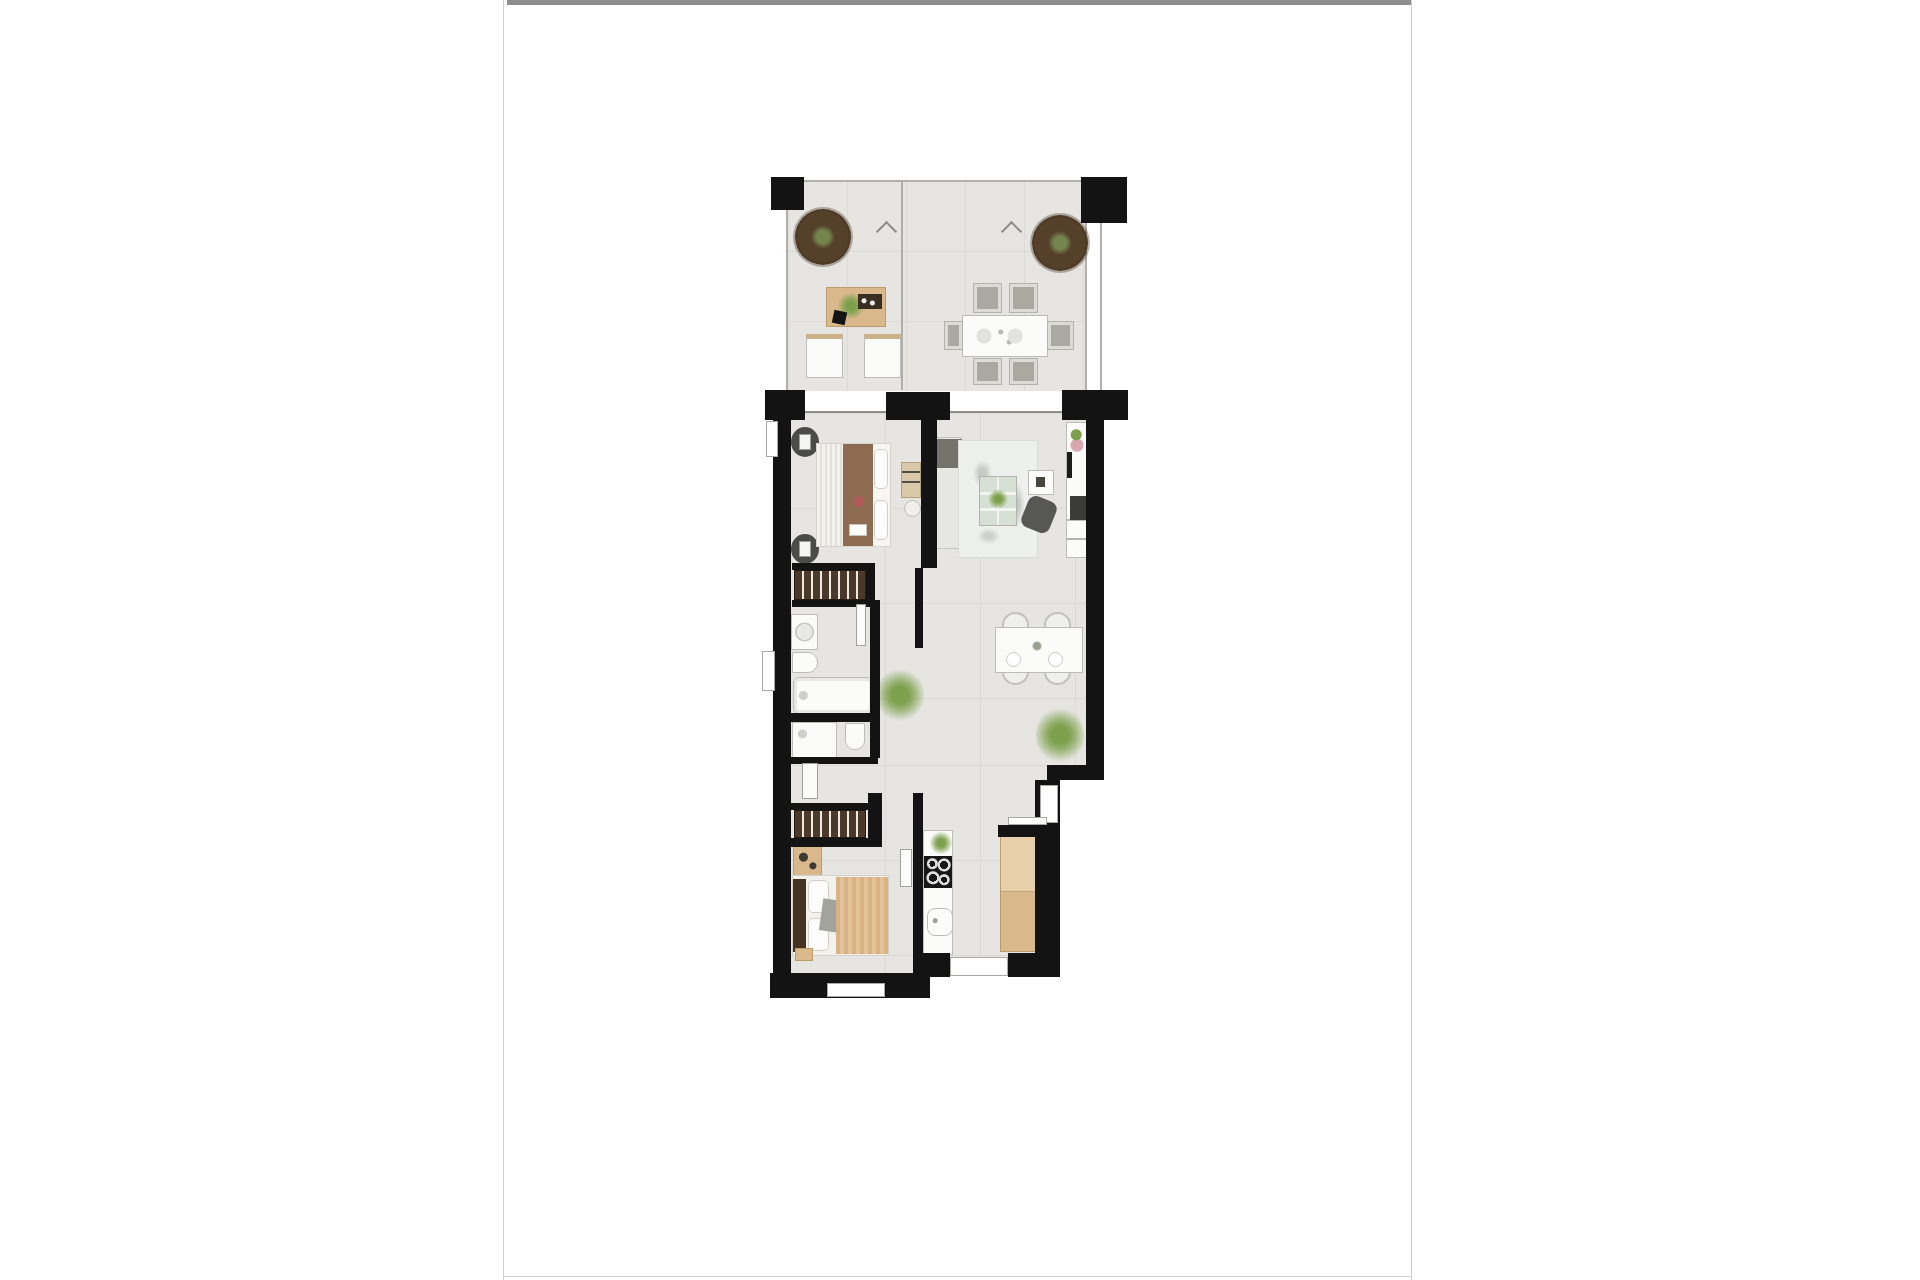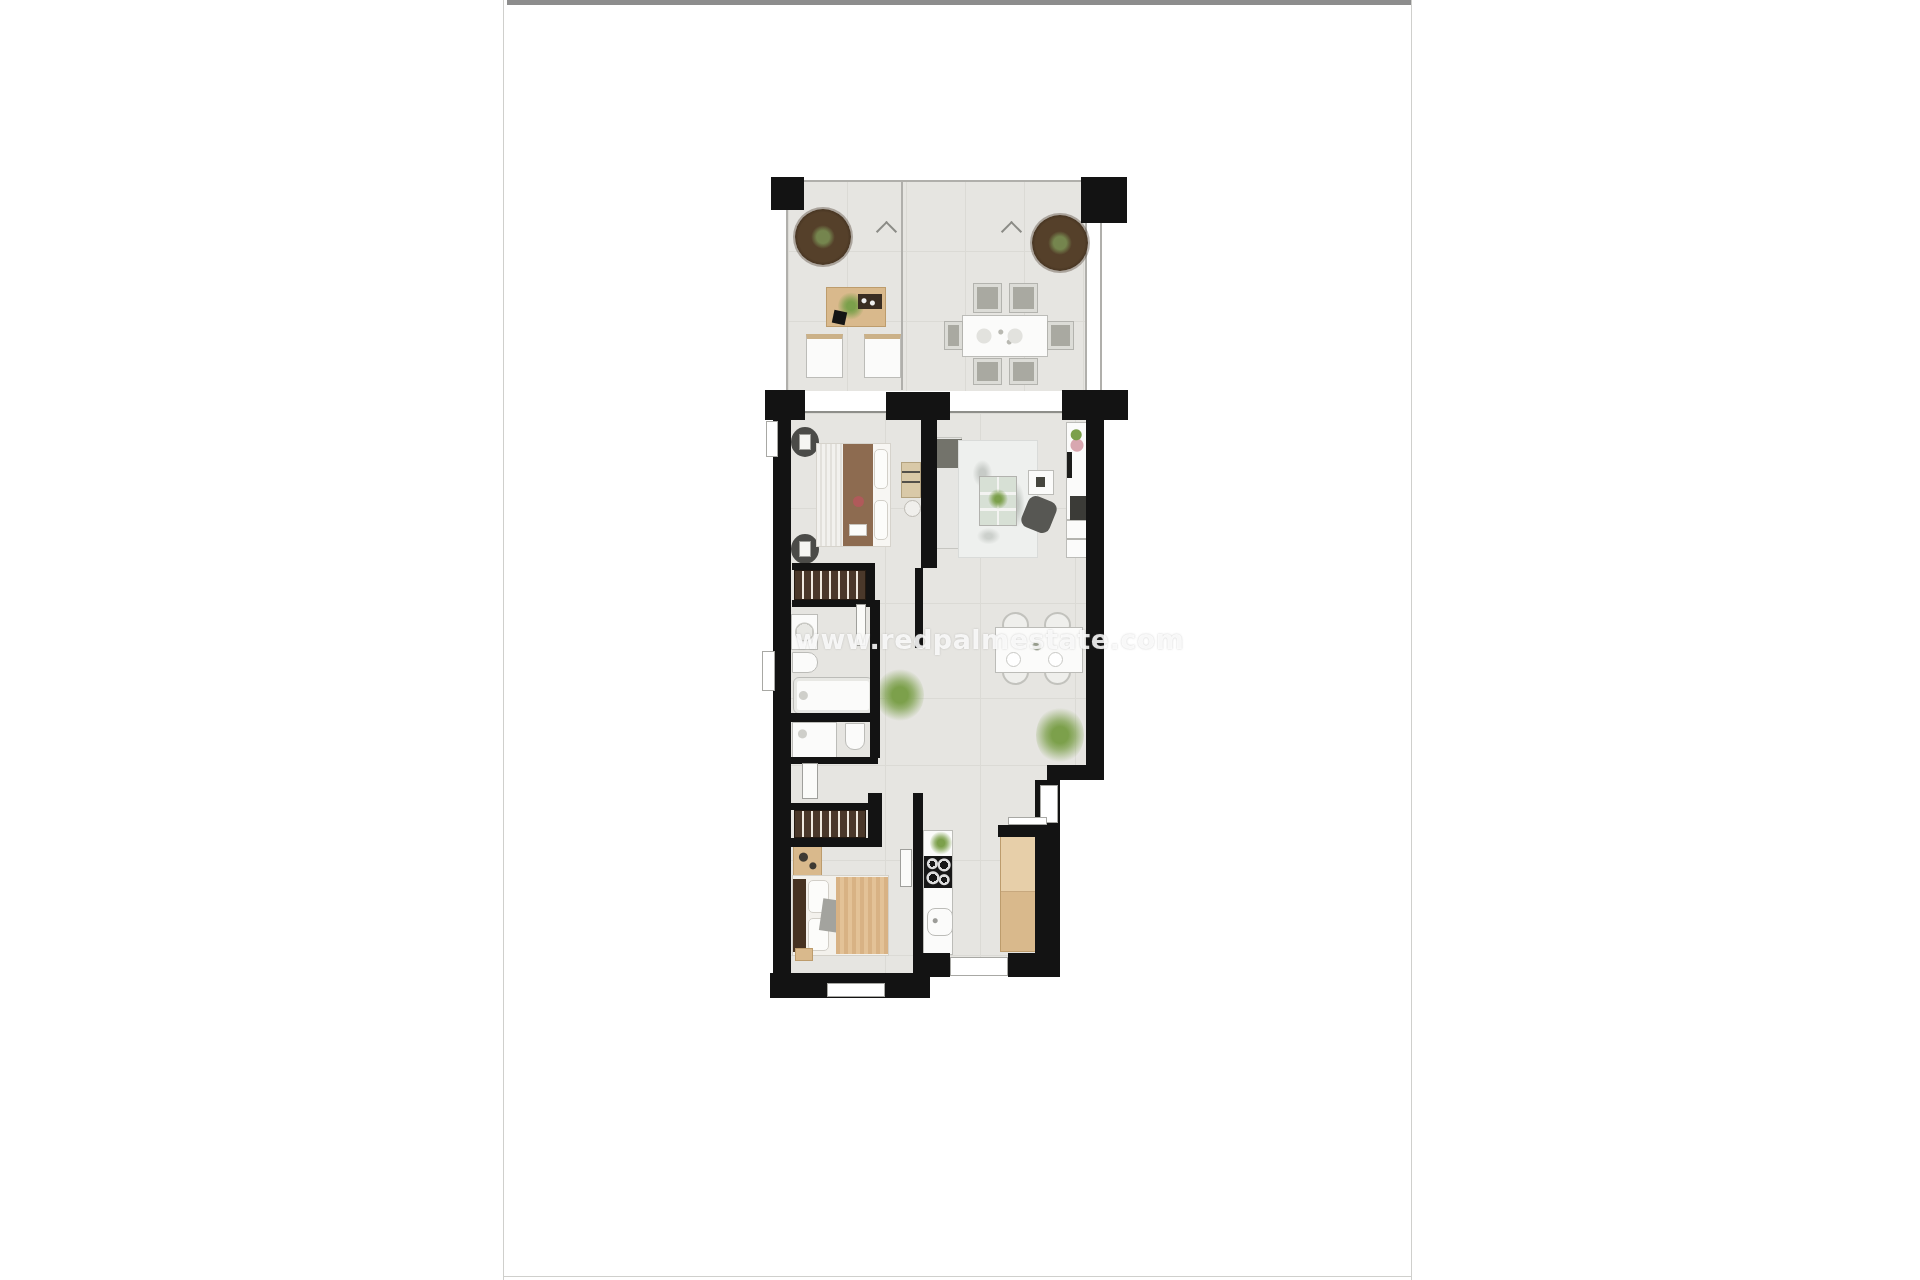--- a/index.html
+++ b/index.html
@@ -207,15 +207,14 @@
   <div class="win" style="left:762px;top:651px;width:13px;height:40px;"></div>
   <div class="win" style="left:827px;top:983px;width:58px;height:14px;"></div>
   <div class="win" style="left:950px;top:957px;width:58px;height:19px;"></div>
   <div class="win" style="left:1040px;top:785px;width:18px;height:38px;"></div>
   <div class="win" style="left:1008px;top:817px;width:39px;height:8px;"></div>
 
   <div class="door" style="left:856px;top:604px;width:10px;height:42px;"></div>
   <div class="door" style="left:802px;top:763px;width:16px;height:36px;"></div>
   <div class="door" style="left:900px;top:849px;width:12px;height:38px;"></div>
 
-  <div class="watermark" style="left:795px;top:624px;">www.redpalmestate.com</div>
 
 </div>
 
 </body></html>

